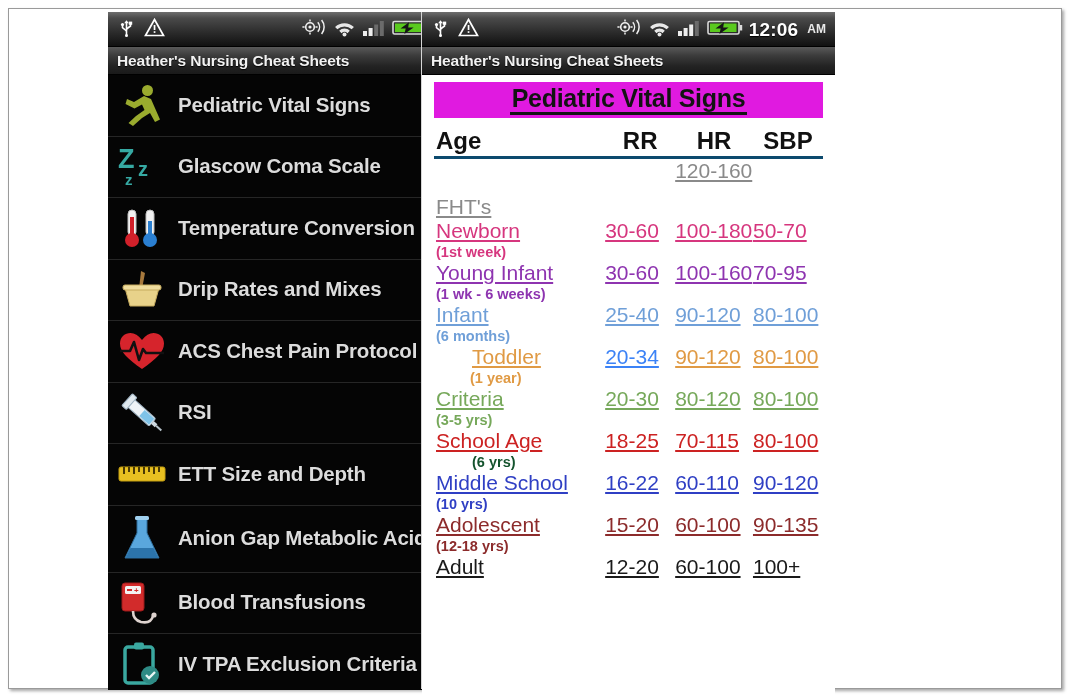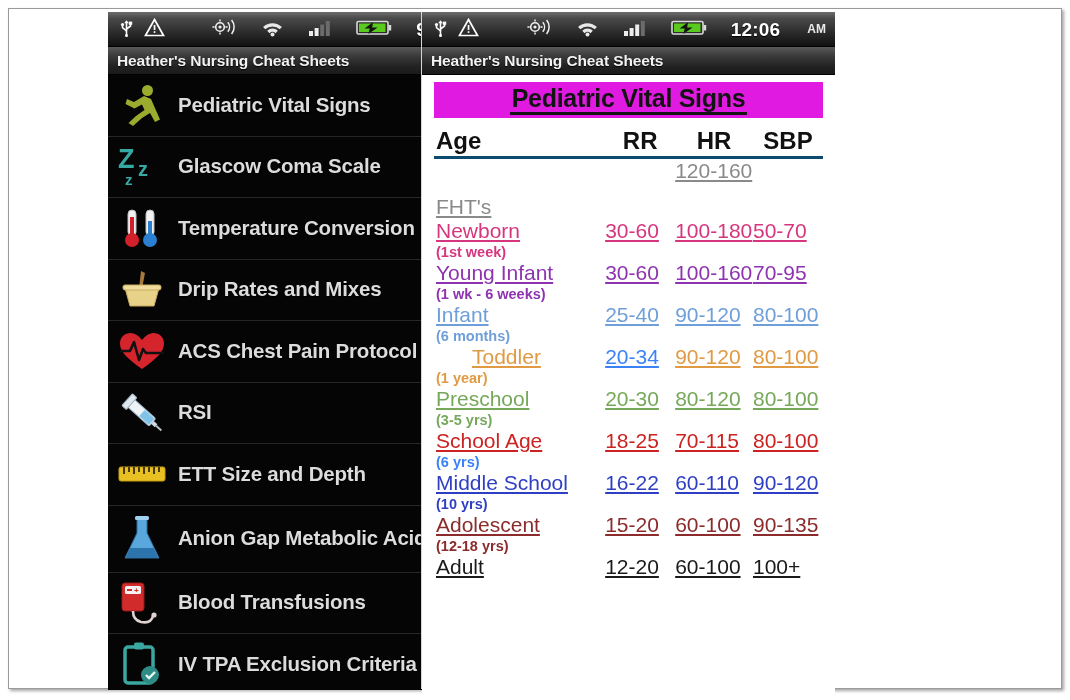--- a/index.html
+++ b/index.html
@@ -24,21 +24,21 @@
   .phone-right{left:412px;top:3px;width:414px;height:677px;background:#fff;border-left:1px solid #d6d6d6;}
 
   
   .statusbar{
     position:relative;height:34px;width:100%;
     background:linear-gradient(to bottom,#6e6e6e 0%,#4a4a4a 18%,#2a2a2a 62%,#111 100%);
     display:flex;align-items:center;
     border-bottom:1px solid #000;
   }
   .sb-left{display:flex;align-items:center;gap:9px;padding-left:10px;}
-  .sb-right{margin-left:auto;display:flex;align-items:center;gap:24px;padding-right:9px;}
+  .sb-right{margin-left:auto;display:flex;align-items:center;gap:6px;padding-right:9px;}
   .sb-time{
     color:#fff;font-size:19px;font-weight:bold;letter-spacing:.2px;
     text-shadow:0 1px 1px #000;line-height:1;
   }
   .sb-ampm{color:#e9e9e9;font-size:12px;font-weight:bold;margin-left:3px;}
   .ico{display:block;}
 
   
   .titlebar{
     height:28px;width:100%;
@@ -447,39 +447,39 @@
                 <div class="row-name" style="color: rgb(111, 159, 216);">Infant</div>
                 <div class="row-sub" style="color: rgb(111, 159, 216);">(6 months)</div>
               </td>
               <td><span class="val" style="color: rgb(111, 159, 216);">25-40</span></td>
               <td><span class="val" style="color: rgb(111, 159, 216);">90-120</span></td>
               <td><span class="val" style="color: rgb(111, 159, 216);">80-100</span></td>
             </tr>
             <tr>
               <td>
                 <div class="row-name" style="color: rgb(224, 154, 68); margin-left: 36px;">Toddler</div>
-                <div class="row-sub" style="color: rgb(224, 154, 68);">(1 year)</div>
+                <div class="row-sub" style="color: rgb(224, 154, 68); margin-left: 34px;">(1 year)</div>
               </td>
               <td><span class="val" style="color: #3b82f6;">20-34</span></td>
               <td><span class="val" style="color: rgb(224, 154, 68);">90-120</span></td>
               <td><span class="val" style="color: rgb(224, 154, 68);">80-100</span></td>
             </tr>
             <tr>
               <td>
-                <div class="row-name" style="color: rgb(118, 168, 90);">Preschool</div>
+                <div class="row-name" style="color: rgb(118, 168, 90);">Criteria</div>
                 <div class="row-sub" style="color: rgb(118, 168, 90);">(3-5 yrs)</div>
               </td>
               <td><span class="val" style="color: rgb(118, 168, 90);">20-30</span></td>
               <td><span class="val" style="color: rgb(118, 168, 90);">80-120</span></td>
               <td><span class="val" style="color: rgb(118, 168, 90);">80-100</span></td>
             </tr>
             <tr>
               <td>
                 <div class="row-name" style="color: rgb(204, 34, 34);">School Age</div>
-                <div class="row-sub" style="color: #3b82f6;">(6 yrs)</div>
+                <div class="row-sub" style="color: #14532d; margin-left: 36px;">(6 yrs)</div>
               </td>
               <td><span class="val" style="color: rgb(204, 34, 34);">18-25</span></td>
               <td><span class="val" style="color: rgb(204, 34, 34);">70-115</span></td>
               <td><span class="val" style="color: rgb(204, 34, 34);">80-100</span></td>
             </tr>
             <tr>
               <td>
                 <div class="row-name" style="color: rgb(47, 63, 196);">Middle School</div>
                 <div class="row-sub" style="color: rgb(47, 63, 196);">(10 yrs)</div>
               </td>

